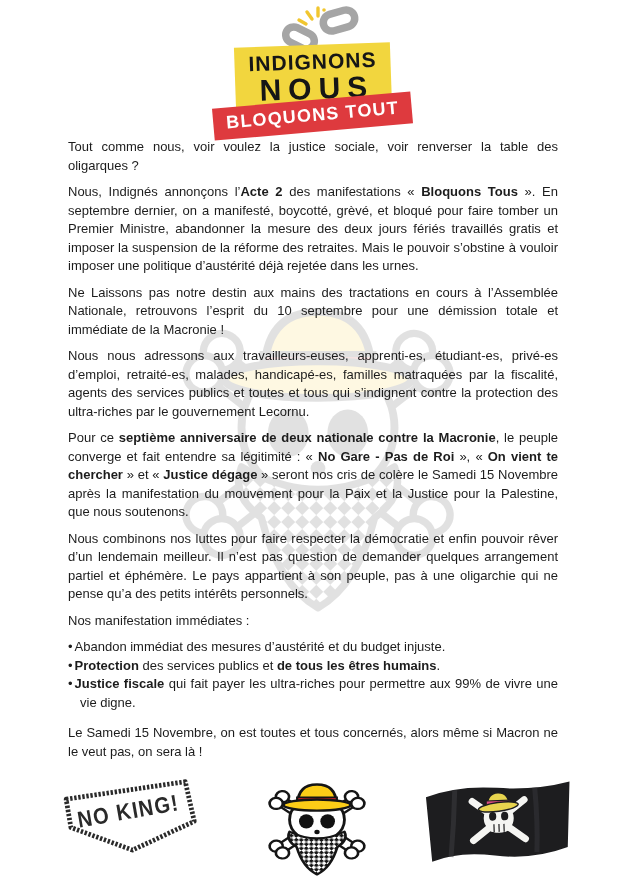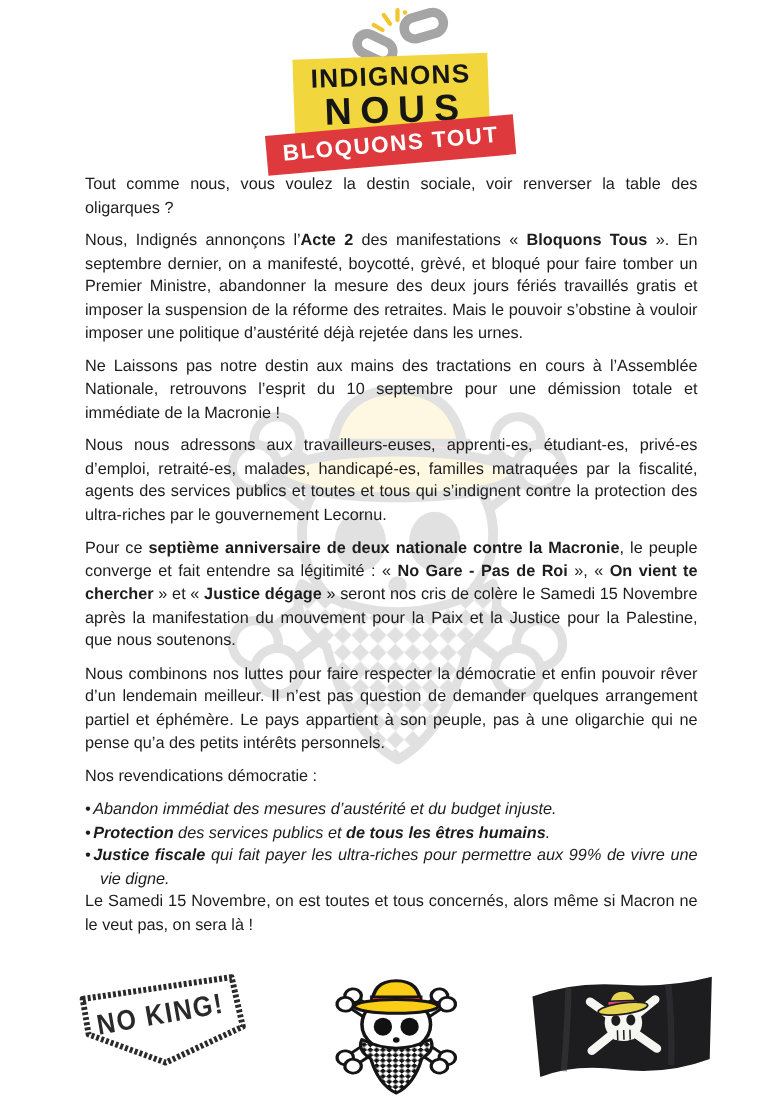--- a/index.html
+++ b/index.html
@@ -26,21 +26,21 @@
 
   
   .watermark { position:absolute; left:148px; top:264px; width:340px; height:372px; opacity:0.12; pointer-events:none; }
 
   
   .content {
     position:absolute; left:68px; top:138px; width:490px;
     font-size:13px; line-height:18.5px; color:#1c1c1c; text-align:justify;
   }
   .content p { margin:0 0 8px; }
-  ul.demands { margin:0 0 0; padding:0; list-style:none;font-style:italic; }
+  ul.demands { margin:0 0 12px; padding:0; list-style:none; }
   ul.demands li { padding-left:12px; text-indent:-12px; }
   .marker { margin-right:2px; }
 
   
   .stamp       { position:absolute; left:56px;  top:778px; width:145px; height:76px; transform:rotate(-2deg); }
   .skull-image { position:absolute; left:256px; top:770px; width:122px; height:113px; }
   .flag        { position:absolute; left:424px; top:779px; width:150px; height:94px; transform:rotate(-2deg); }
 
   .defs-holder { position:absolute; width:0; height:0; overflow:hidden; }
 </style>
@@ -103,27 +103,27 @@
       <div class="logo-line2">NOUS</div>
     </div>
     <div class="box-red">BLOQUONS TOUT</div>
   </header>
 
   <svg class="watermark" viewBox="0 0 120 132" preserveAspectRatio="none">
     <use href="#jolly"></use>
   </svg>
 
   <main class="content">
-    <p>Tout comme nous, vous voulez la destin sociale, voir renverser la table des oligarques ?</p>
+    <p>Tout comme nous, voir voulez la justice sociale, voir renverser la table des oligarques ?</p>
     <p>Nous, Indignés annonçons l’<b>Acte 2</b> des manifestations « <b>Bloquons Tous</b> ». En septembre dernier, on a manifesté, boycotté, grèvé, et bloqué pour faire tomber un Premier Ministre, abandonner la mesure des deux jours fériés travaillés gratis et imposer la suspension de la réforme des retraites. Mais le pouvoir s’obstine à vouloir imposer une politique d’austérité déjà rejetée dans les urnes.</p>
     <p>Ne Laissons pas notre destin aux mains des tractations en cours à l’Assemblée Nationale, retrouvons l’esprit du 10 septembre pour une démission totale et immédiate de la Macronie !</p>
     <p>Nous nous adressons aux travailleurs-euses, apprenti-es, étudiant-es, privé-es d’emploi, retraité-es, malades, handicapé-es, familles matraquées par la fiscalité, agents des services publics et toutes et tous qui s’indignent contre la protection des ultra-riches par le gouvernement Lecornu.</p>
     <p>Pour ce <b>septième anniversaire de deux nationale contre la Macronie</b>, le peuple converge et fait entendre sa légitimité : « <b>No Gare - Pas de Roi</b> », « <b>On vient te chercher</b> » et « <b>Justice dégage</b> » seront nos cris de colère le Samedi 15 Novembre après la manifestation du mouvement pour la Paix et la Justice pour la Palestine, que nous soutenons.</p>
     <p>Nous combinons nos luttes pour faire respecter la démocratie et enfin pouvoir rêver d’un lendemain meilleur. Il n’est pas question de demander quelques arrangement partiel et éphémère. Le pays appartient à son peuple, pas à une oligarchie qui ne pense qu’a des petits intérêts personnels.</p>
-    <p>Nos revendications démocratie :</p>
+    <p>Nos manifestation immédiates :</p>
     <ul class="demands">
       <li><span class="marker">•</span><span>Abandon immédiat des mesures d’austérité et du budget injuste.</span></li>
       <li><span class="marker">•</span><span><b>Protection</b> des services publics et <b>de tous les êtres humains</b>.</span></li>
       <li><span class="marker">•</span><span><b>Justice fiscale</b> qui fait payer les ultra-riches pour permettre aux 99% de vivre une vie digne.</span></li>
     </ul>
     <p>Le Samedi 15 Novembre, on est toutes et tous concernés, alors même si Macron ne le veut pas, on sera là !</p>
   </main>
 
   <svg class="stamp" viewBox="0 0 150 80">
     <polygon points="10,20 136,6 144,48 78,76 14,50" fill="none" stroke="#2A2A2A" stroke-width="5" stroke-linejoin="round" stroke-dasharray="2.5 1.8"></polygon>

